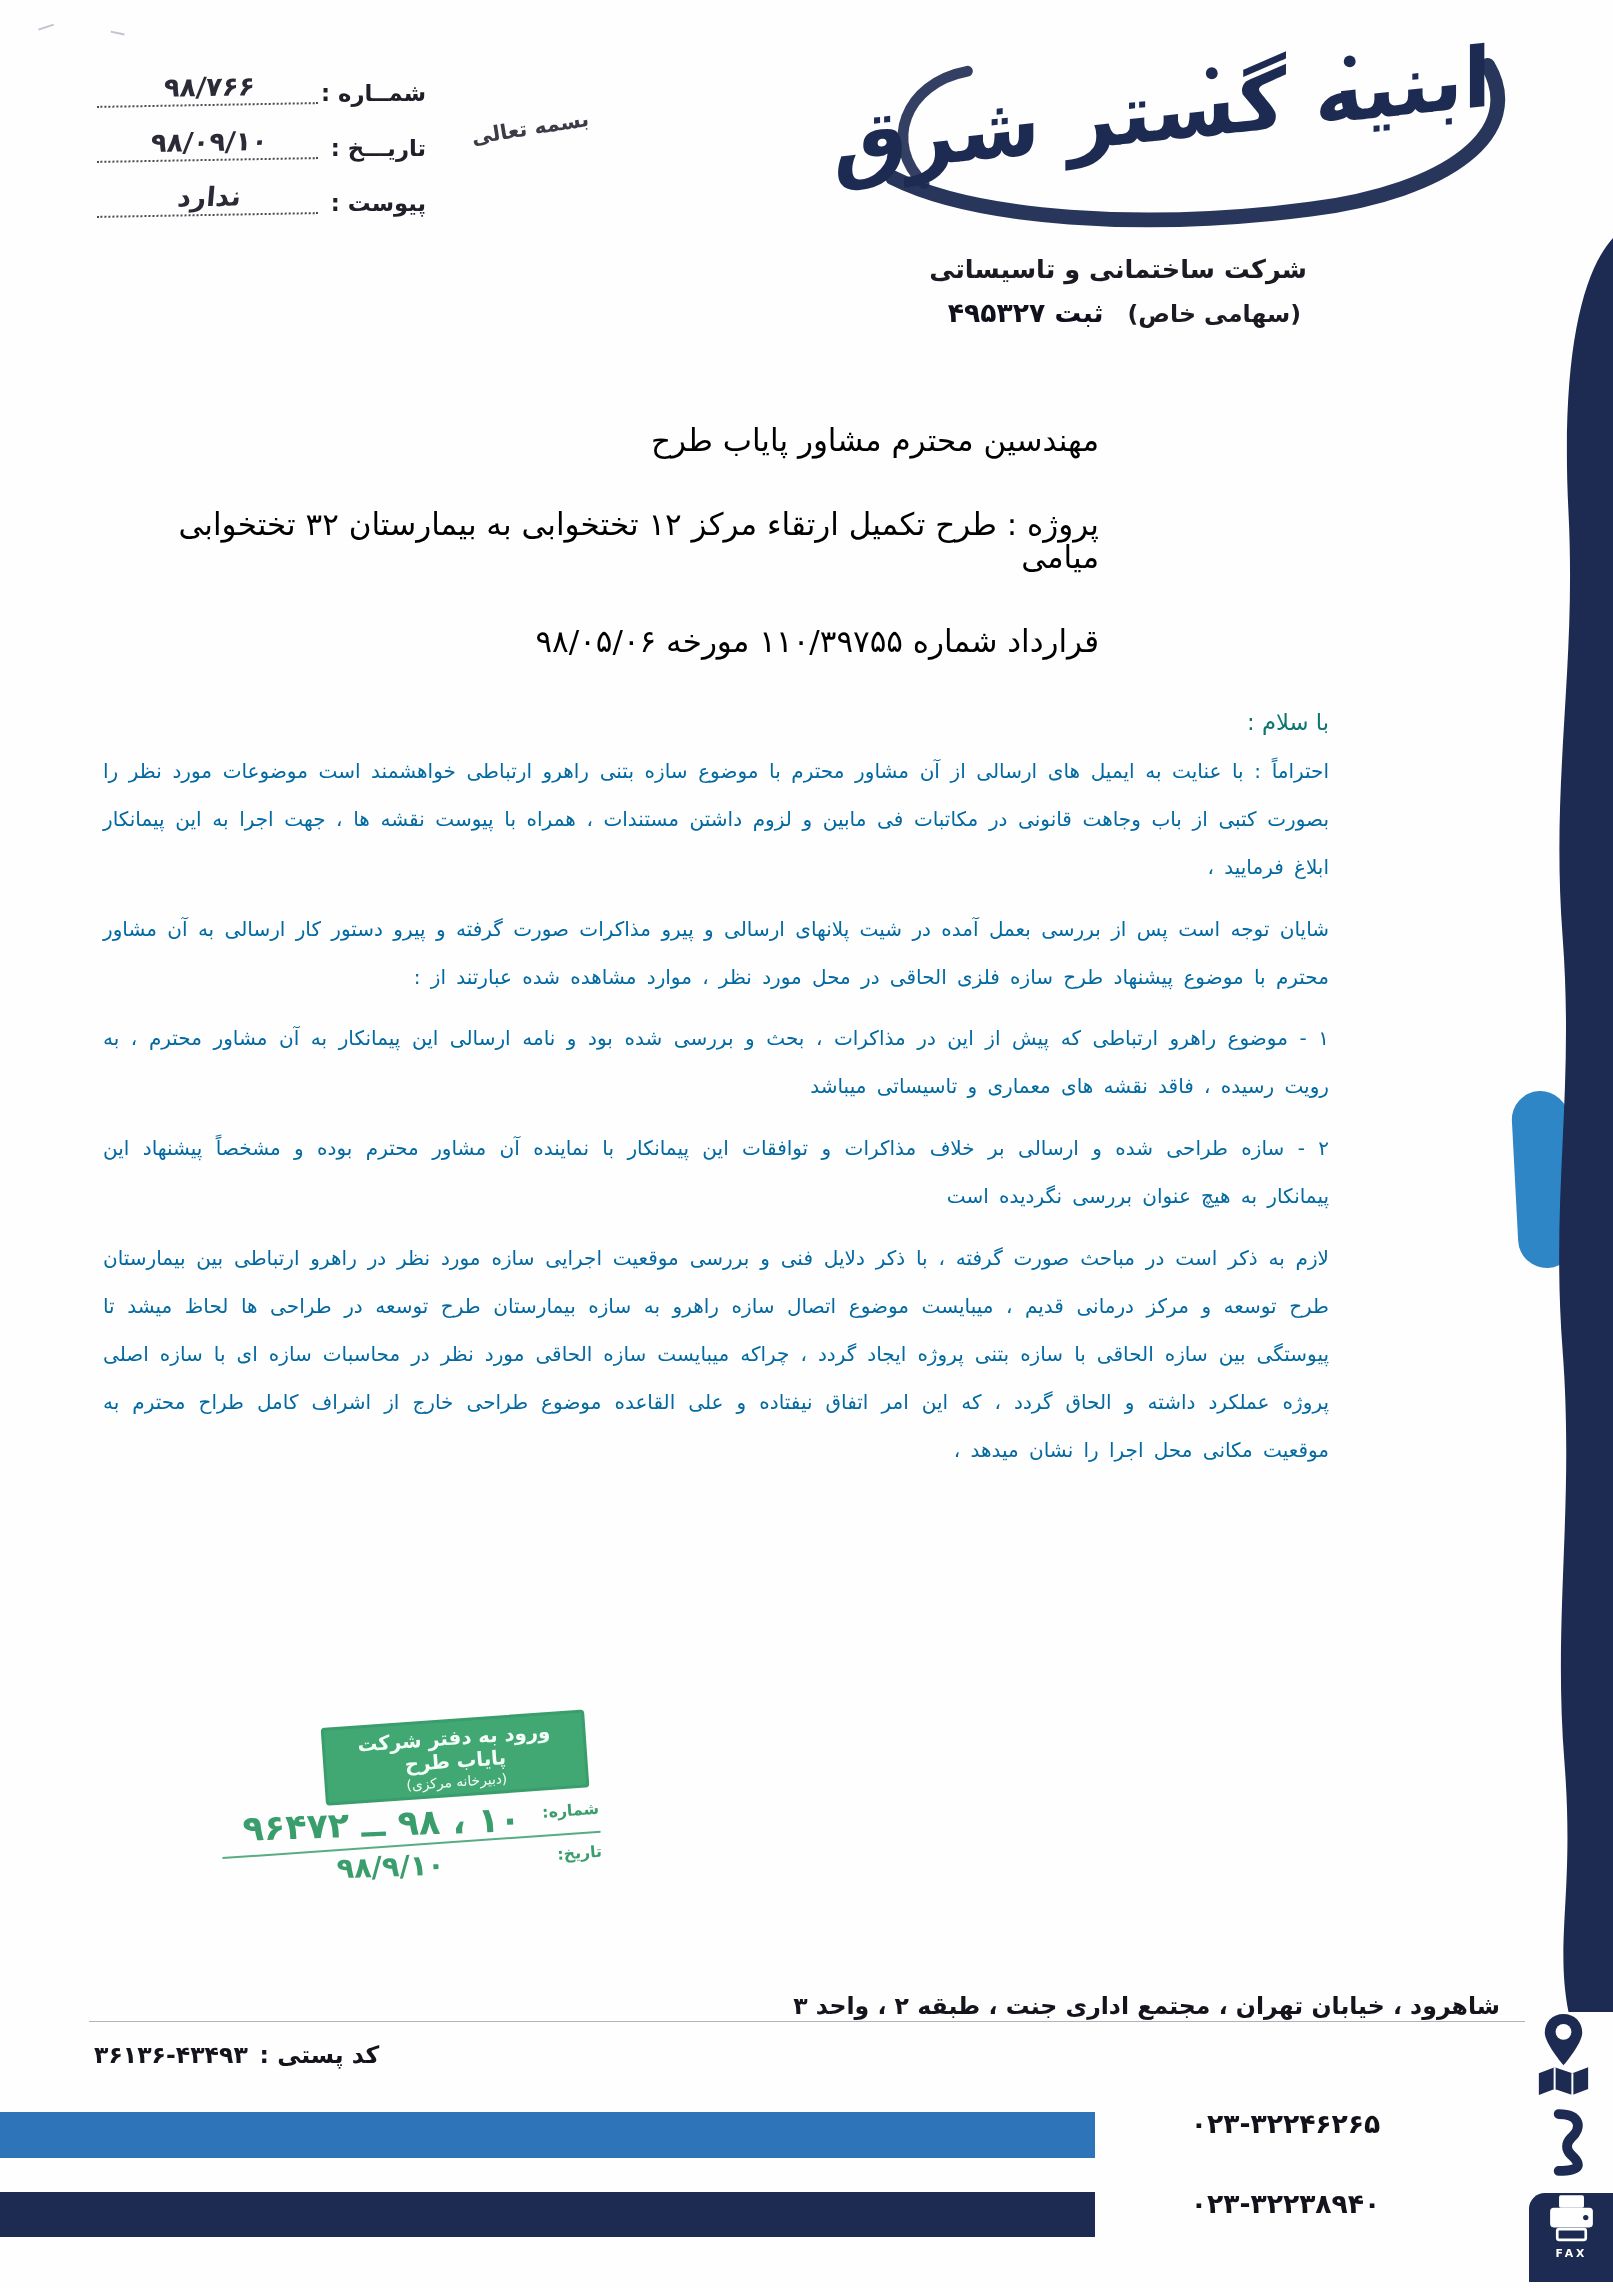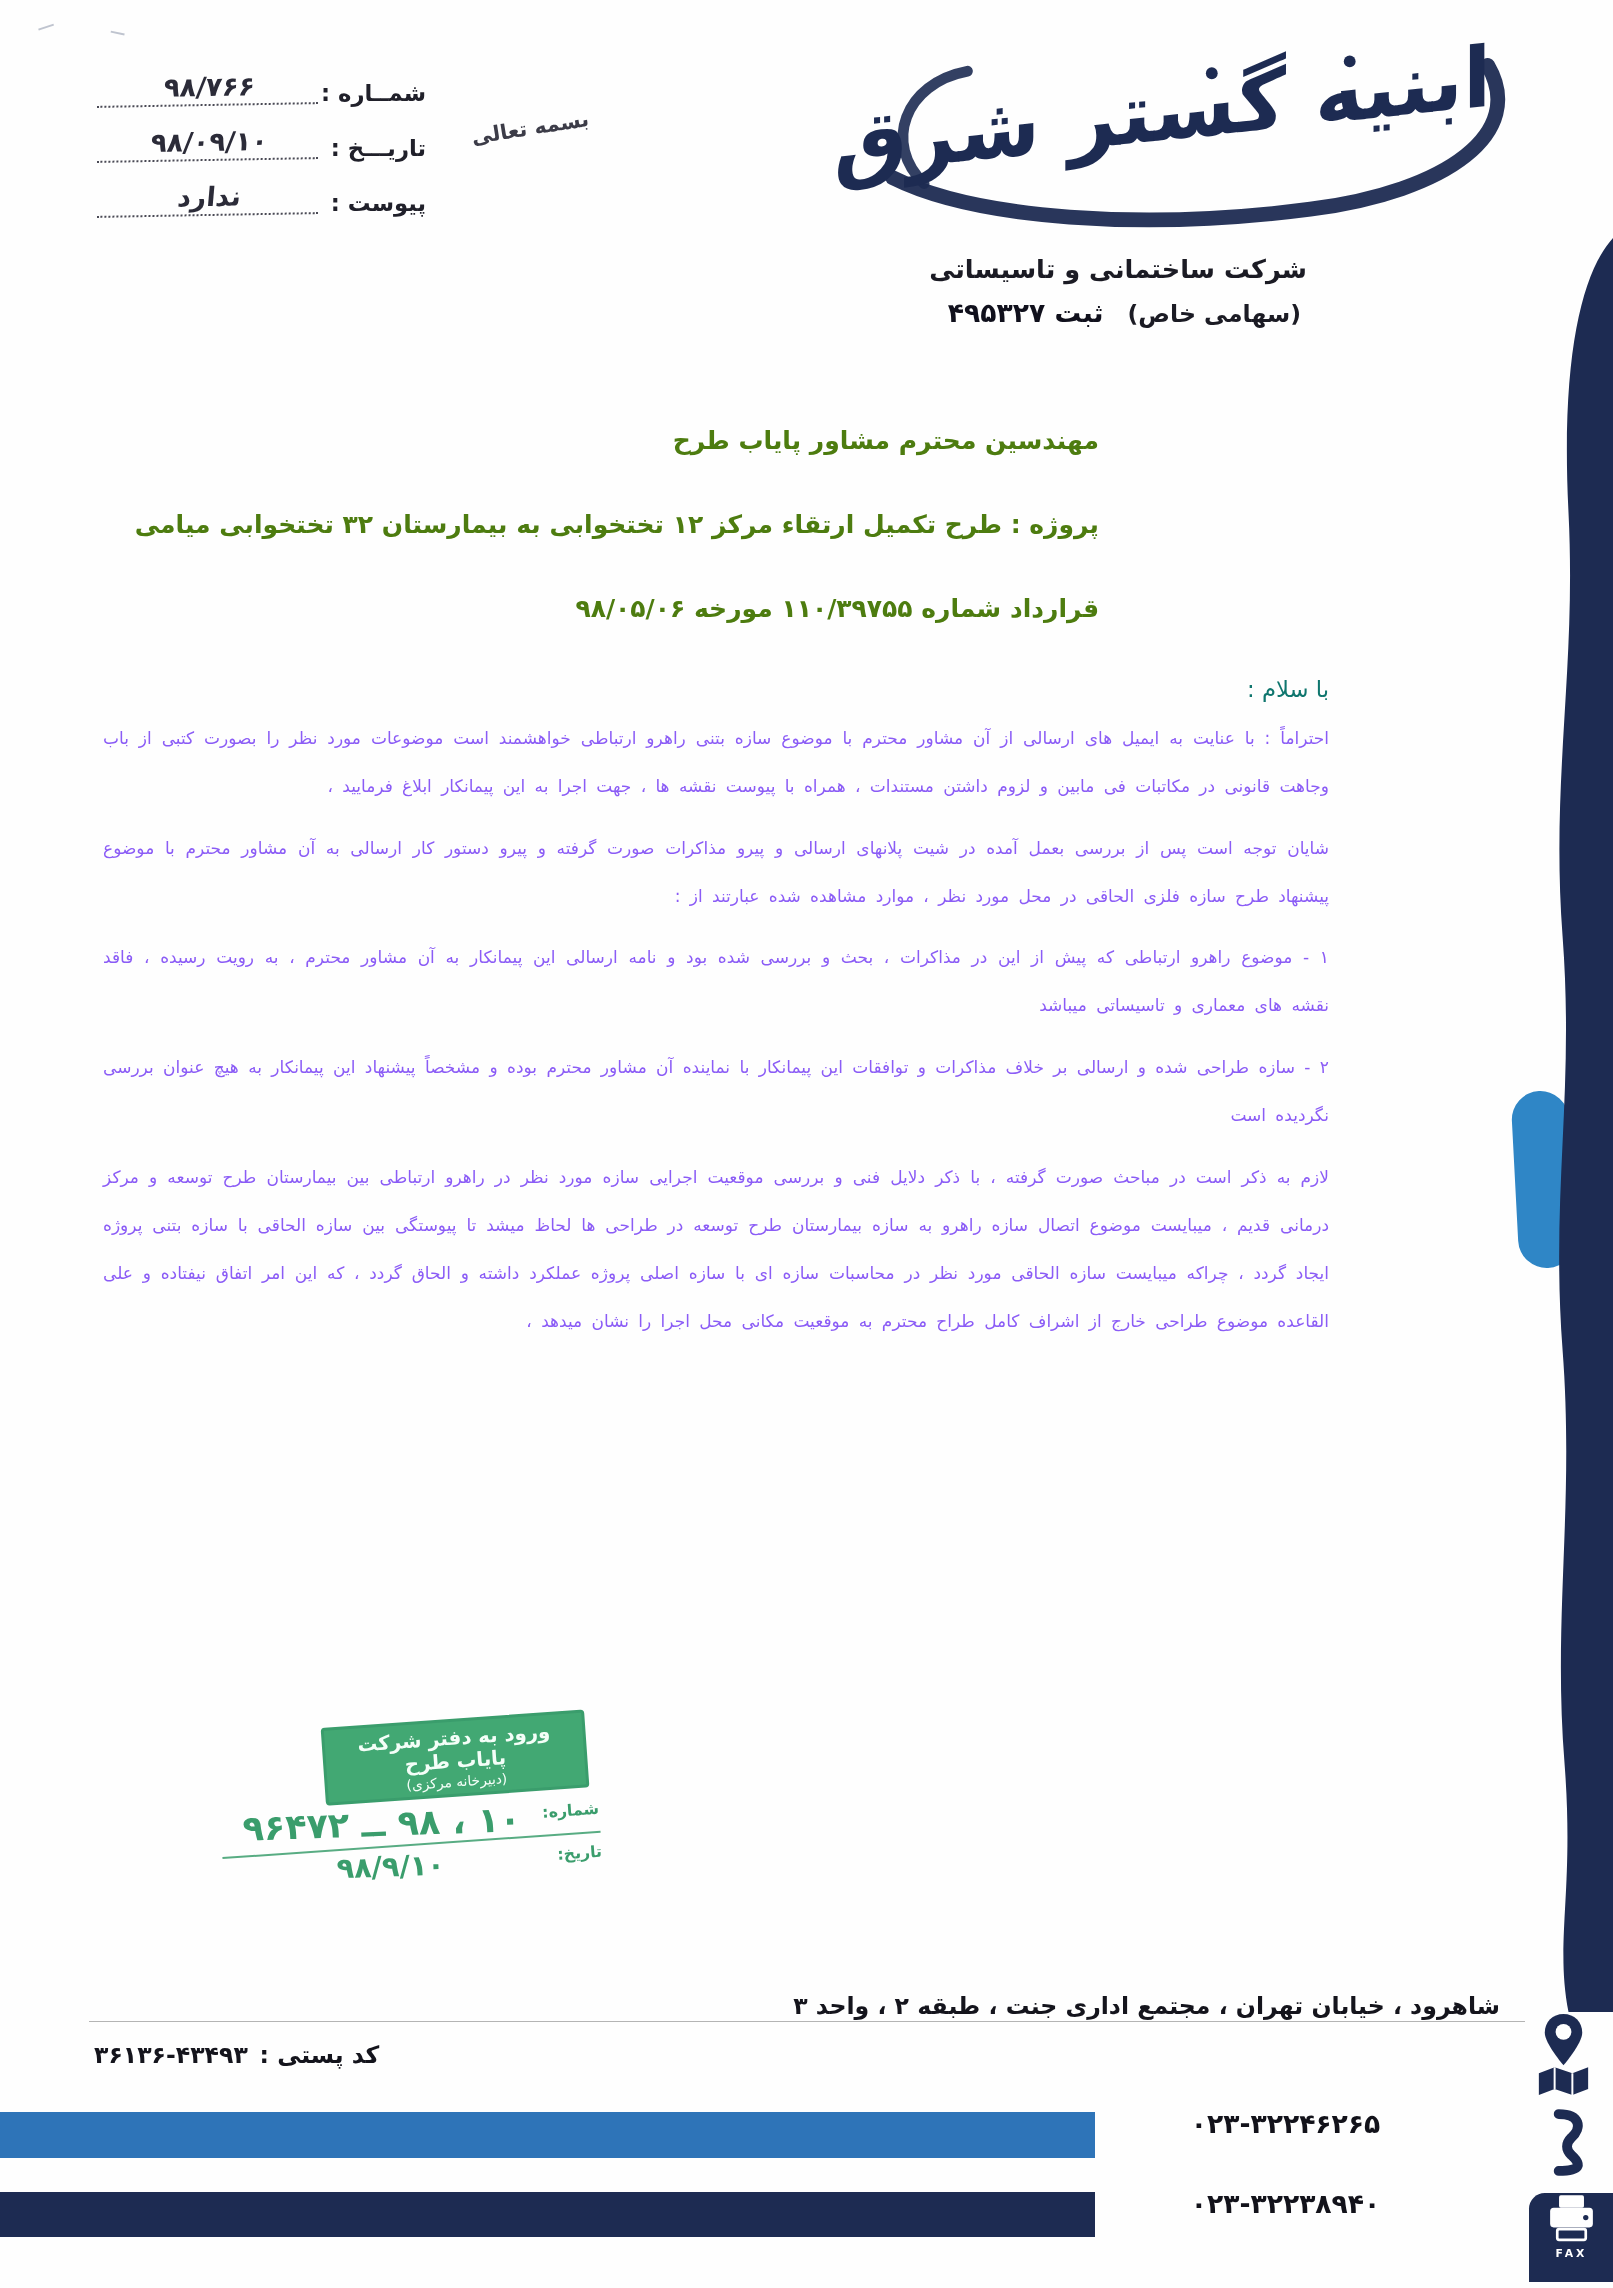--- a/index.html
+++ b/index.html
@@ -39,24 +39,24 @@
     color:#1d2b52; transform:rotate(-6deg) skewX(-6deg); letter-spacing:-3px;
     white-space:nowrap; direction:rtl;
   }
   .company-1 { position:absolute; right:307px; top:254px; font-size:25.6px; font-weight:bold; direction:rtl; color:#1b1b24; }
   .company-2 { position:absolute; right:313px; top:297px; font-size:23.6px; font-weight:bold; direction:rtl; color:#1b1b24; }
   .company-2 .reg { font-size:26.6px; margin-right:15.8px; color:#10101c; }
 
   
   .letter { position:absolute; left:103px; top:424px; width:1226px; direction:rtl; }
   .intro { margin-right:230px; }
-  .intro-line { font-size:25px; font-weight:bold; line-height:33px; margin-bottom:51px; color:#4d7c0f; }
+  .intro-line { font-size:31px; font-weight:normal; line-height:33px; margin-bottom:51px; color:#000000; }
   .salutation { font-size:22.7px; margin-bottom:11.8px; color:#0f766e; }
   .para {
-    font-size:17px; line-height:48px; text-align:justify; color:#8b5cf6;
+    font-size:20px; line-height:48px; text-align:justify; color:#0369a1;
     word-spacing:3.9px; letter-spacing:0.2px; margin-bottom:13.8px;
   }
   .para.numbered { margin-top:7.9px; }
 
   
   .stamp {
     position:absolute; left:219px; top:1722px; width:379px;
     transform:rotate(-4deg); direction:rtl; color:#2a9560; opacity:.92;
   }
   .stamp-head {

